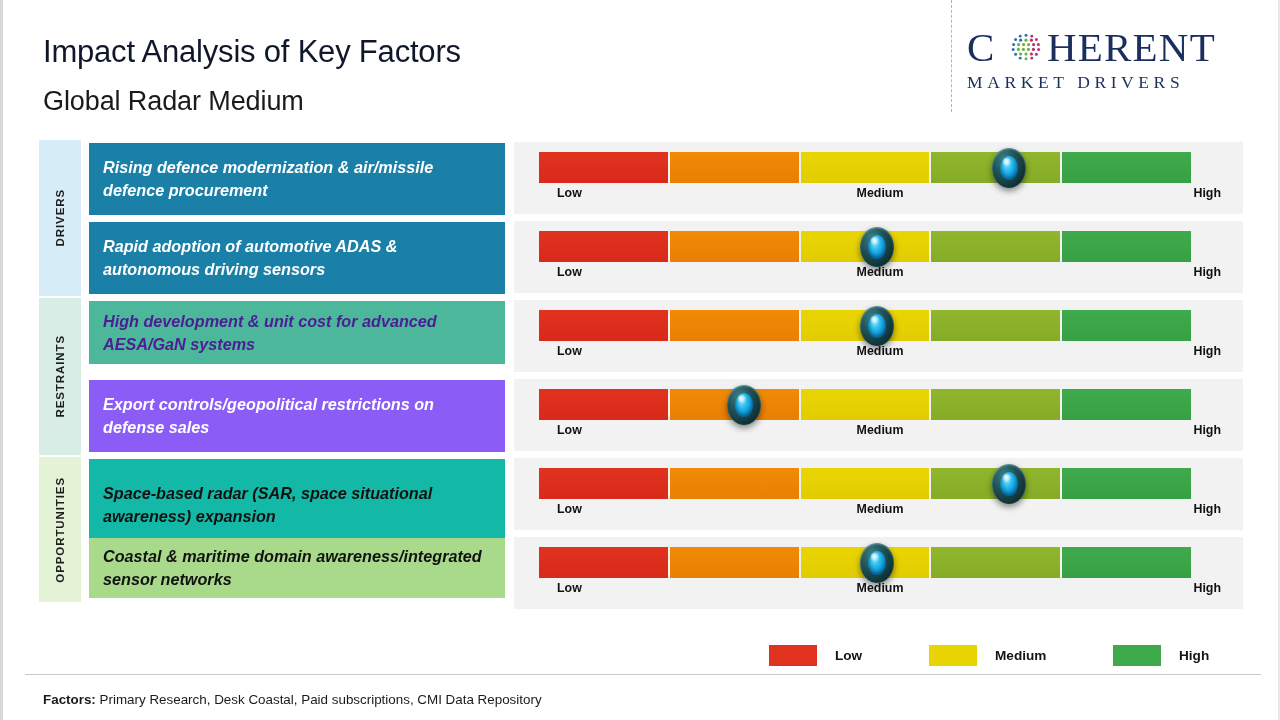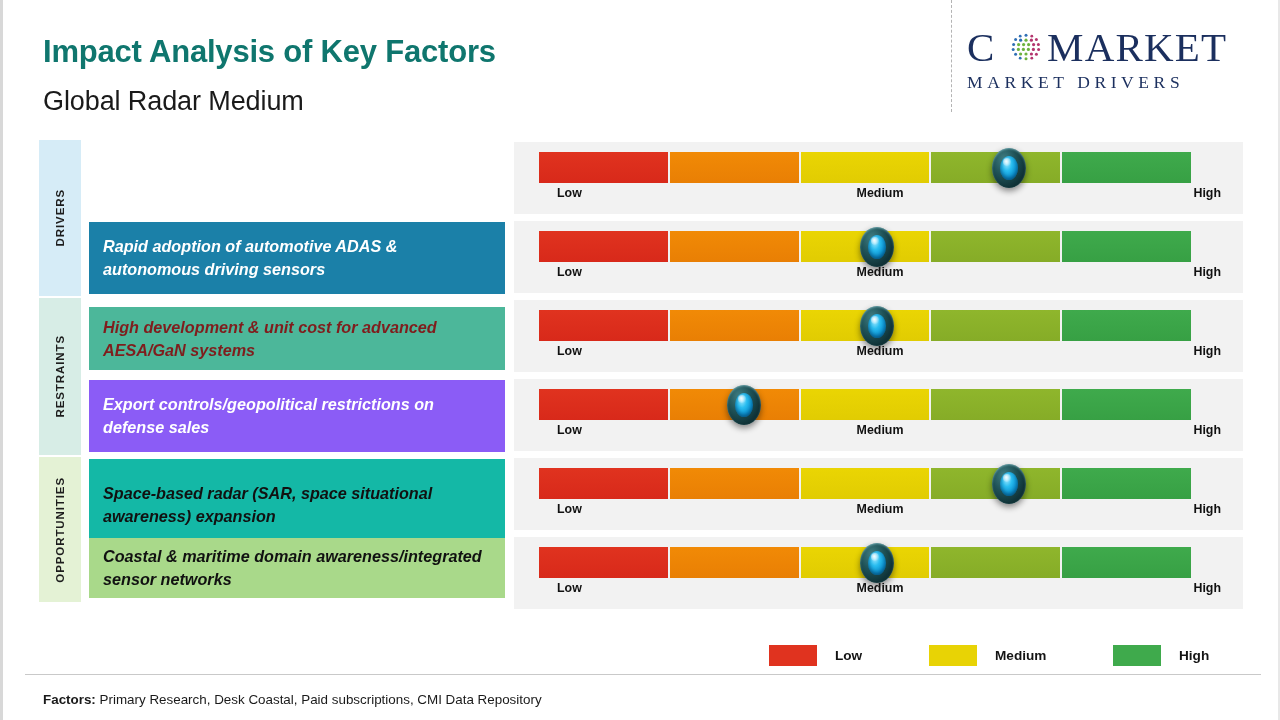--- a/index.html
+++ b/index.html
@@ -15,21 +15,21 @@
     width: 1280px; height: 720px;
     background: #ffffff;
     border-left: 3px solid #d8d8d8;
     border-right: 2px solid #e8e8e8;
   }
 
   
   .header { position: absolute; left: 0; top: 0; width: 1280px; height: 128px; }
   .title-main {
     position: absolute; left: 40px; top: 34px;
-    font-size: 31px; font-weight: bold; color: #0f766e;
+    font-size: 31px; font-weight: normal; color: #0f172a;
     letter-spacing: -0.2px; white-space: nowrap;
   }
   .title-sub {
     position: absolute; left: 40px; top: 86px;
     font-size: 27px; font-weight: normal; color: #1a1a1a;
     letter-spacing: -0.1px; white-space: nowrap;
   }
   .dash-divider {
     position: absolute; left: 948px; top: 0px; width: 0px; height: 112px;
     border-left: 1px dashed #b4b4b4;
@@ -148,21 +148,21 @@
 <div id="slide">
 
   <div class="header">
     <div class="title-main">Impact Analysis of Key Factors</div>
     <div class="title-sub">Global Radar Medium</div>
     <div class="dash-divider"></div>
 
     <div class="logo">
       <div class="logo-word">
         <span class="logo-c">C</span>
-        <span class="logo-rest">MARKET</span>
+        <span class="logo-rest">HERENT</span>
       </div>
       <div class="logo-globe">
         <svg viewBox="0 0 34 34" width="34" height="34" aria-hidden="true">
           <g>
             <circle cx="17" cy="4.2" r="1.5" fill="#2f6fb5"></circle>
               <circle cx="11.2" cy="5.2" r="1.4" fill="#2f6fb5"></circle>
               <circle cx="22.8" cy="5.2" r="1.4" fill="#b4356e"></circle>
             <circle cx="6.6" cy="8.6" r="1.5" fill="#2f6fb5"></circle>
               <circle cx="11.6" cy="9.2" r="1.6" fill="#2f6fb5"></circle>
               <circle cx="17" cy="9.2" r="1.6" fill="#6cb33f"></circle>
@@ -200,20 +200,21 @@
     <div class="cat-strip" style="top:0px;height:156px;background:#d6ecf7;">
       <span>DRIVERS</span>
     </div>
     <div class="cat-strip" style="top:158px;height:157px;background:#d7ede6;">
       <span>RESTRAINTS</span>
     </div>
     <div class="cat-strip" style="top:317px;height:145px;background:#e4f2d5;">
       <span>OPPORTUNITIES</span>
     </div>
 
+    <div class="factor-box" style="top:3px;height:72px;background:#1b80a8;color:#ffffff;">Rising defence modernization &amp; air/missile defence procurement</div>
     <div class="gauge-panel" style="top:2px;height:72px;">
       <div class="gauge-bar">
         <div class="seg s1"></div>
         <div class="seg s2"></div>
         <div class="seg s3"></div>
         <div class="seg s4"></div>
         <div class="seg s5"></div>
       </div>
       <div class="marker" style="left:495px;">
         <div class="ring"></div>
@@ -241,21 +242,21 @@
           <div class="core"></div>
           <div class="hi"></div>
       </div>
       <div class="gauge-labels">
         <span class="glabel low">Low</span>
         <span class="glabel med">Medium</span>
         <span class="glabel high">High</span>
       </div>
     </div>
 
-    <div class="factor-box" style="top:167px;height:63px;background:#4cb79a;color:#7f1d1d;">High development &amp; unit cost for advanced AESA/GaN systems</div>
+    <div class="factor-box" style="top:161px;height:63px;background:#4cb79a;color:#4c1d95;">High development &amp; unit cost for advanced AESA/GaN systems</div>
     <div class="gauge-panel" style="top:160px;height:72px;">
       <div class="gauge-bar">
         <div class="seg s1"></div>
         <div class="seg s2"></div>
         <div class="seg s3"></div>
         <div class="seg s4"></div>
         <div class="seg s5"></div>
       </div>
       <div class="marker" style="left:363px;">
         <div class="ring"></div>

